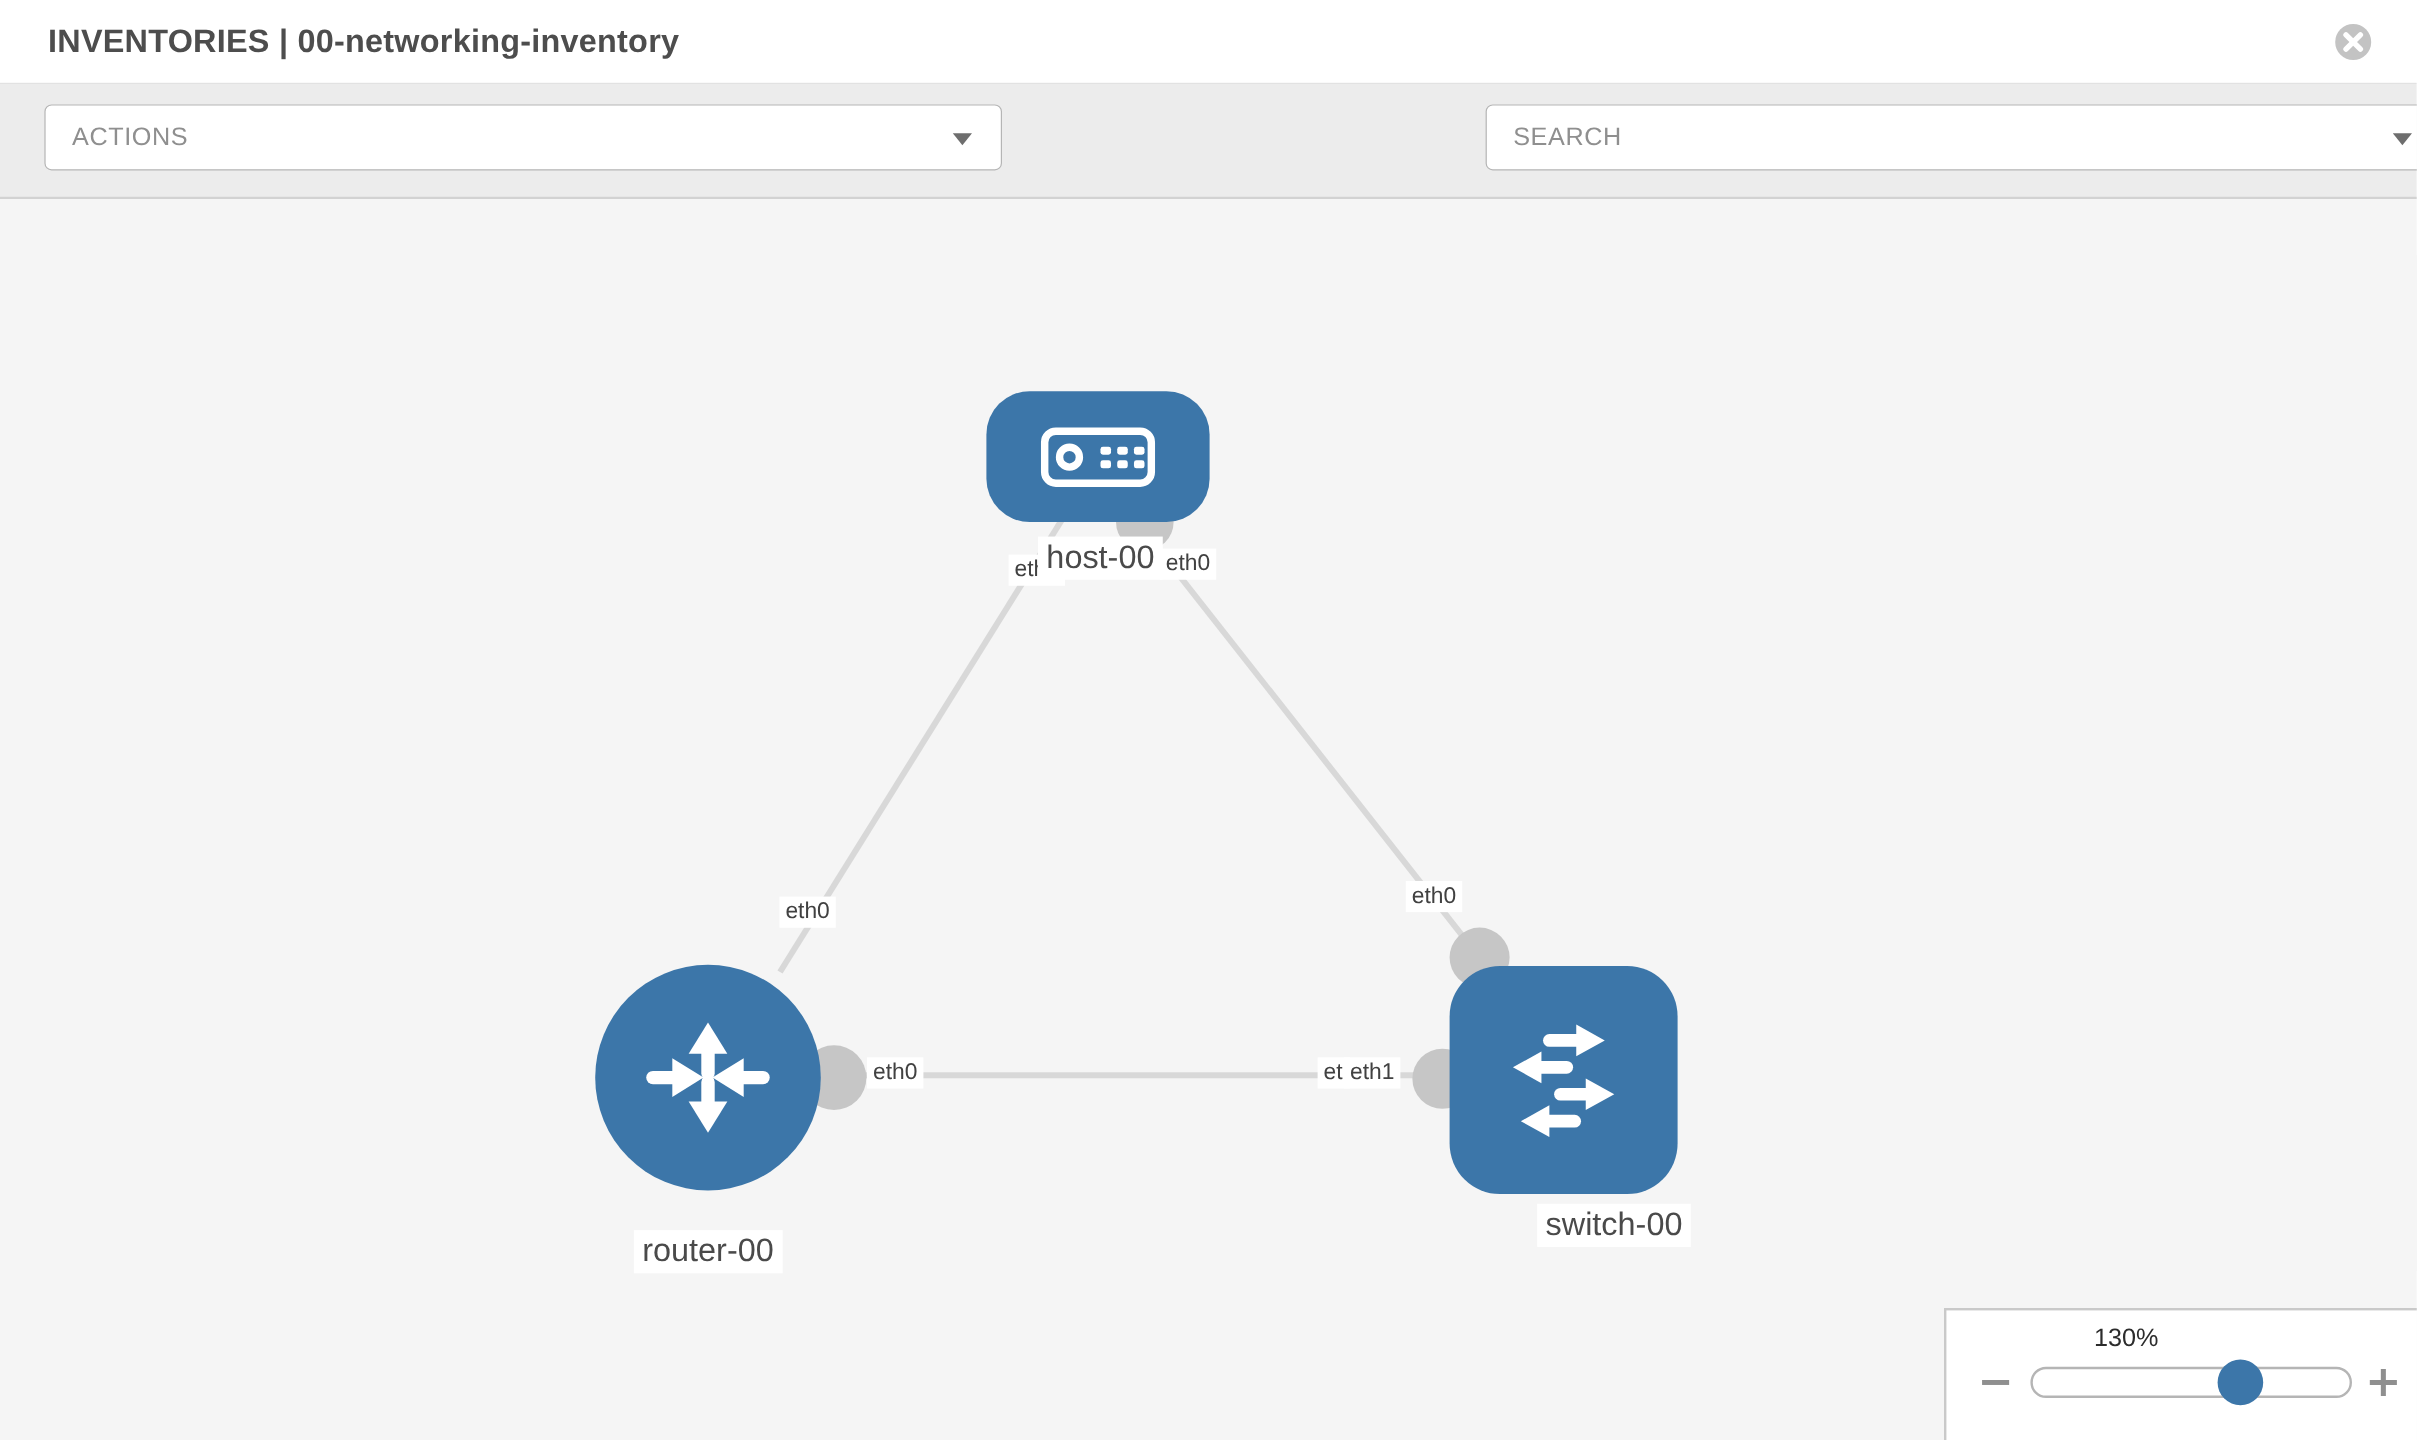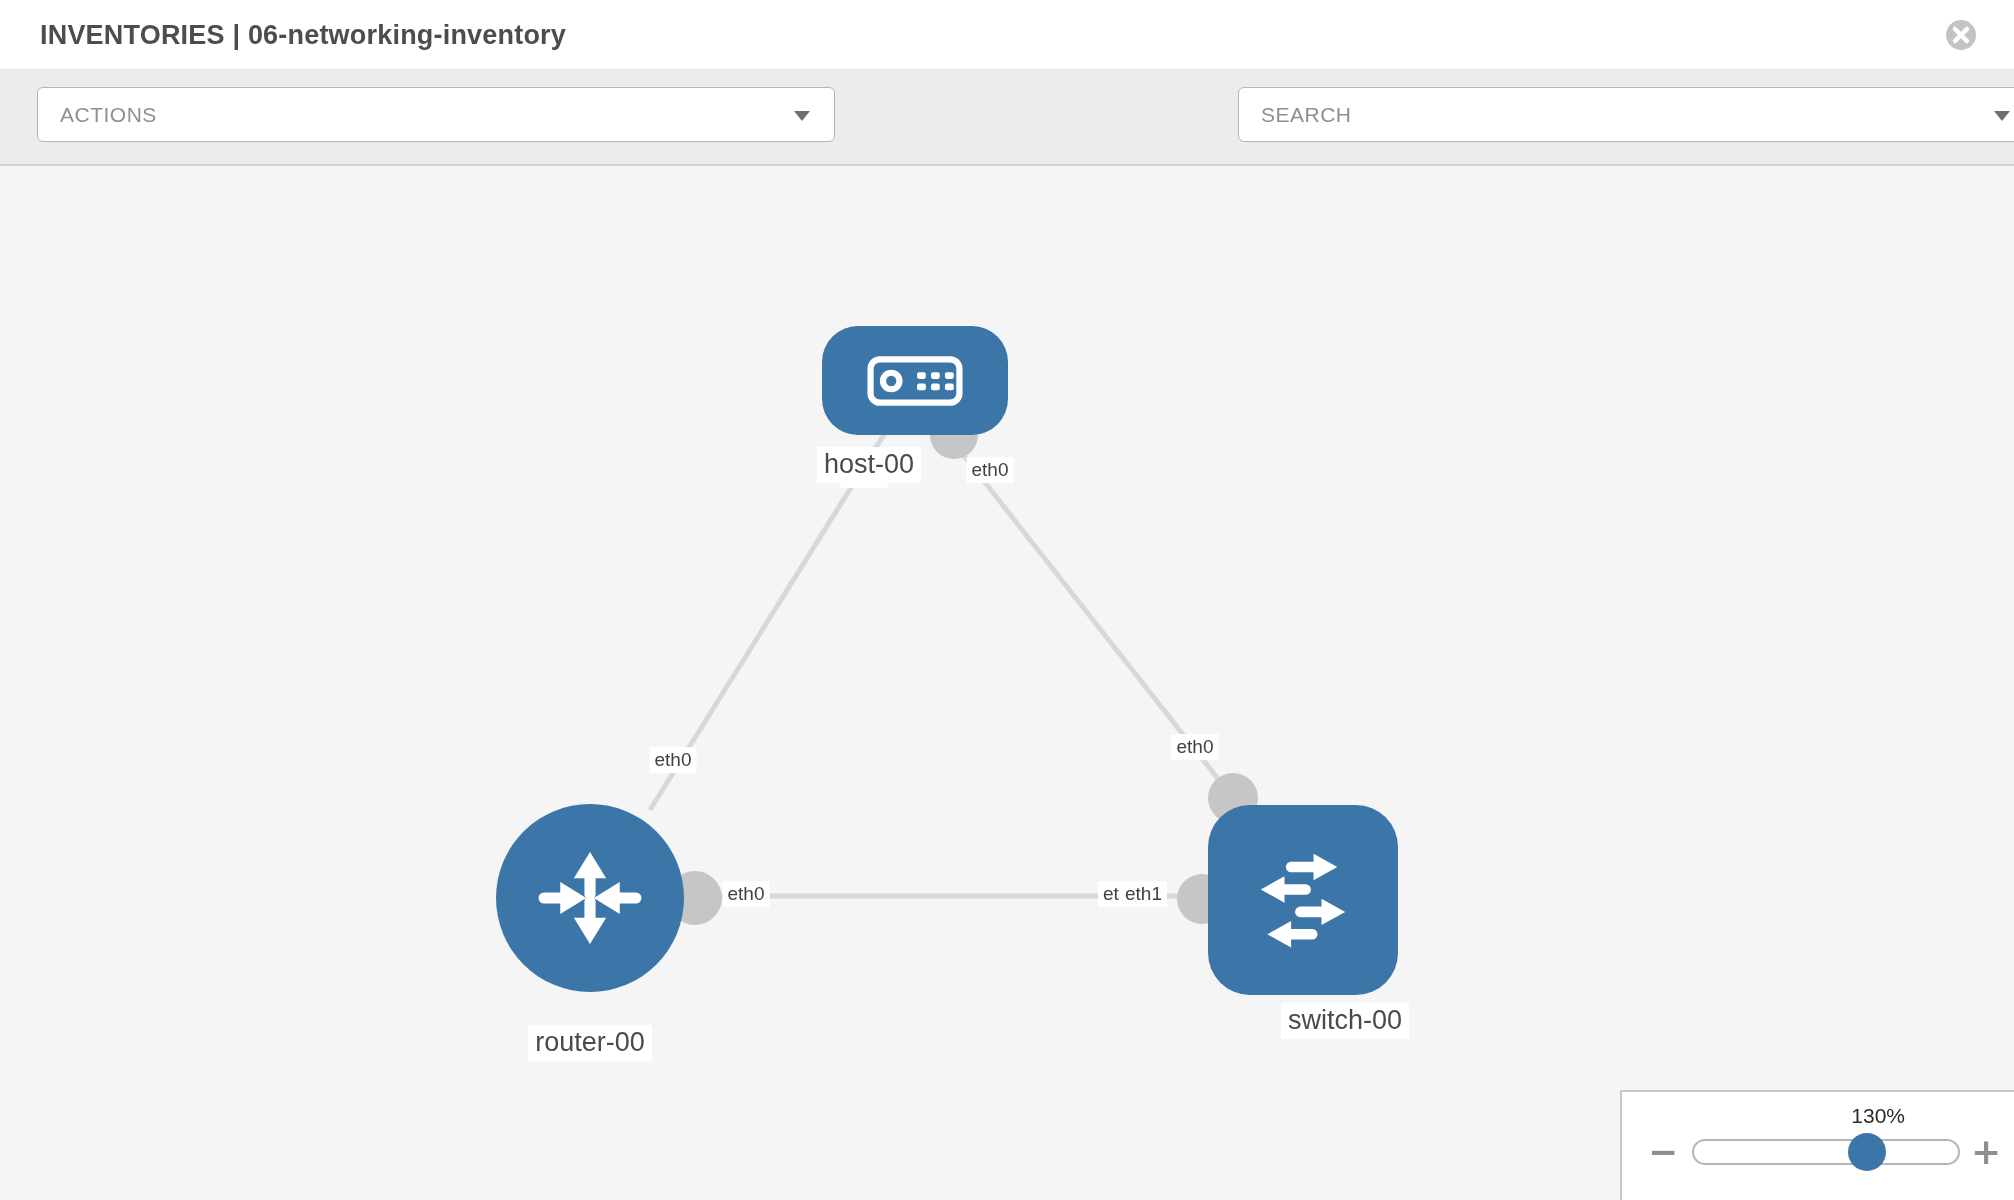--- a/index.html
+++ b/index.html
@@ -46,36 +46,36 @@
 
   .chip{position:absolute;background:#fff;color:#4a4a4a;white-space:nowrap;line-height:1.25;}
   .name-chip{font-size:27px;padding:1px 7px;transform:translate(-50%,-50%);z-index:6;}
   .port-chip{font-size:19px;padding:1px 5px;transform:translate(-50%,-50%);z-index:5;color:#414141;}
   .port-chip.abs-left{transform:translateY(-50%);}
   .clipped{width:27px;overflow:hidden;padding-right:0;}
 
   
   .zoom-panel{position:absolute;left:1620px;top:924px;width:400px;height:130px;background:#fff;
     border:2px solid #c9c9c9;}
-  .zoom-level{position:absolute;left:123px;top:12px;width:160px;text-align:right;
+  .zoom-level{position:absolute;left:123px;top:12px;width:160px;text-align:left;
     font-size:21px;color:#2c2c2c;}
   .zoom-btn{position:absolute;border:none;background:transparent;color:#8f8f8f;
     font-size:36px;font-weight:bold;line-height:36px;cursor:pointer;font-family:"DejaVu Sans",sans-serif;}
   .zoom-out{left:26px;top:42px;}
   .zoom-in{left:349px;top:42px;}
   .slider-track{position:absolute;left:70px;top:47px;width:268px;height:26px;background:#fff;
     border:2px solid #b5b5b5;border-radius:13px;cursor:pointer;}
   .slider-thumb{position:absolute;left:154px;top:-8px;width:38px;height:38px;border-radius:50%;
     background:var(--node-blue);cursor:grab;}
 </style>
 </head>
 <body>
 
 <div class="app-header">
-  <div class="page-title">INVENTORIES | 06-networking-inventory</div>
+  <div class="page-title">INVENTORIES | 00-networking-inventory</div>
   <button class="close-btn">
     <span>
       <svg viewBox="0 0 34 34" width="34" height="34">
         <circle cx="17" cy="17" r="15" fill="#c3c3c3"></circle>
         <line x1="11" y1="11" x2="23" y2="23" stroke="#fff" stroke-width="4.5" stroke-linecap="round"></line>
         <line x1="23" y1="11" x2="11" y2="23" stroke="#fff" stroke-width="4.5" stroke-linecap="round"></line>
       </svg>
     </span>
   </button>
 </div>
@@ -161,21 +161,21 @@
   </div>
 
   <span class="chip port-chip" style="left:864px;top:309px;">eth0</span>
   <span class="chip port-chip" style="left:990px;top:304px;">eth0</span>
   <span class="chip port-chip" style="left:673px;top:594px;">eth0</span>
   <span class="chip port-chip" style="left:1195px;top:581px;">eth0</span>
   <span class="chip port-chip" style="left:746px;top:728px;">eth0</span>
   <span class="chip port-chip abs-left clipped" style="left:1098px;top:728px;">eth0</span>
   <span class="chip port-chip abs-left" style="left:1120px;top:728px;">eth1</span>
 
-  <span class="chip name-chip" style="left:869px;top:299px;">host-00</span>
+  <span class="chip name-chip" style="left:917px;top:299px;">host-00</span>
   <span class="chip name-chip" style="left:590px;top:877px;">router-00</span>
   <span class="chip name-chip" style="left:1345px;top:855px;">switch-00</span>
 
   <div class="zoom-panel">
     <div class="zoom-level">130%</div>
     <button class="zoom-btn zoom-out">−</button>
     <div class="slider-track">
       <div class="slider-thumb"></div>
     </div>
     <button class="zoom-btn zoom-in">+</button>

